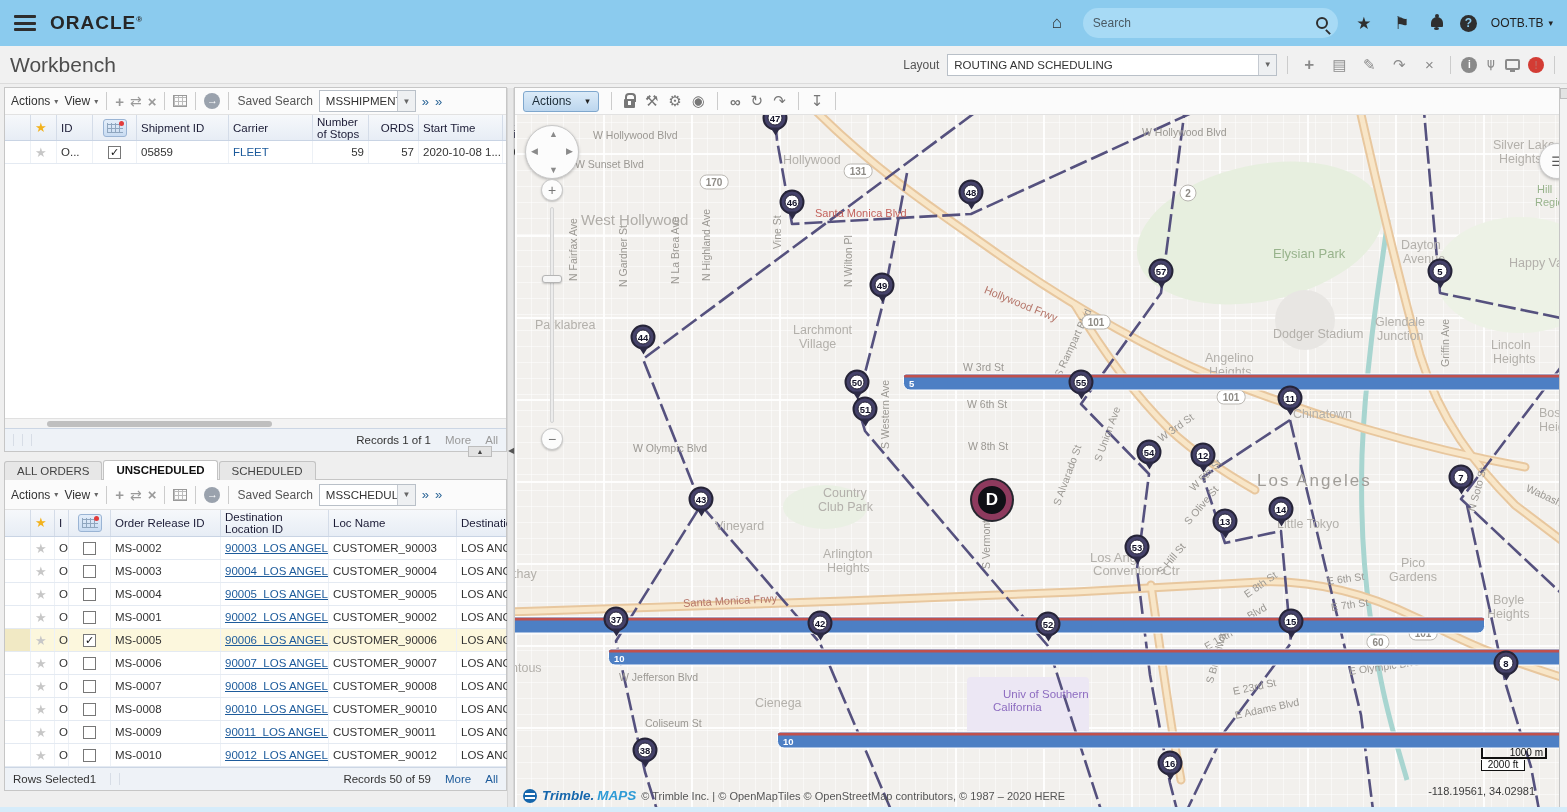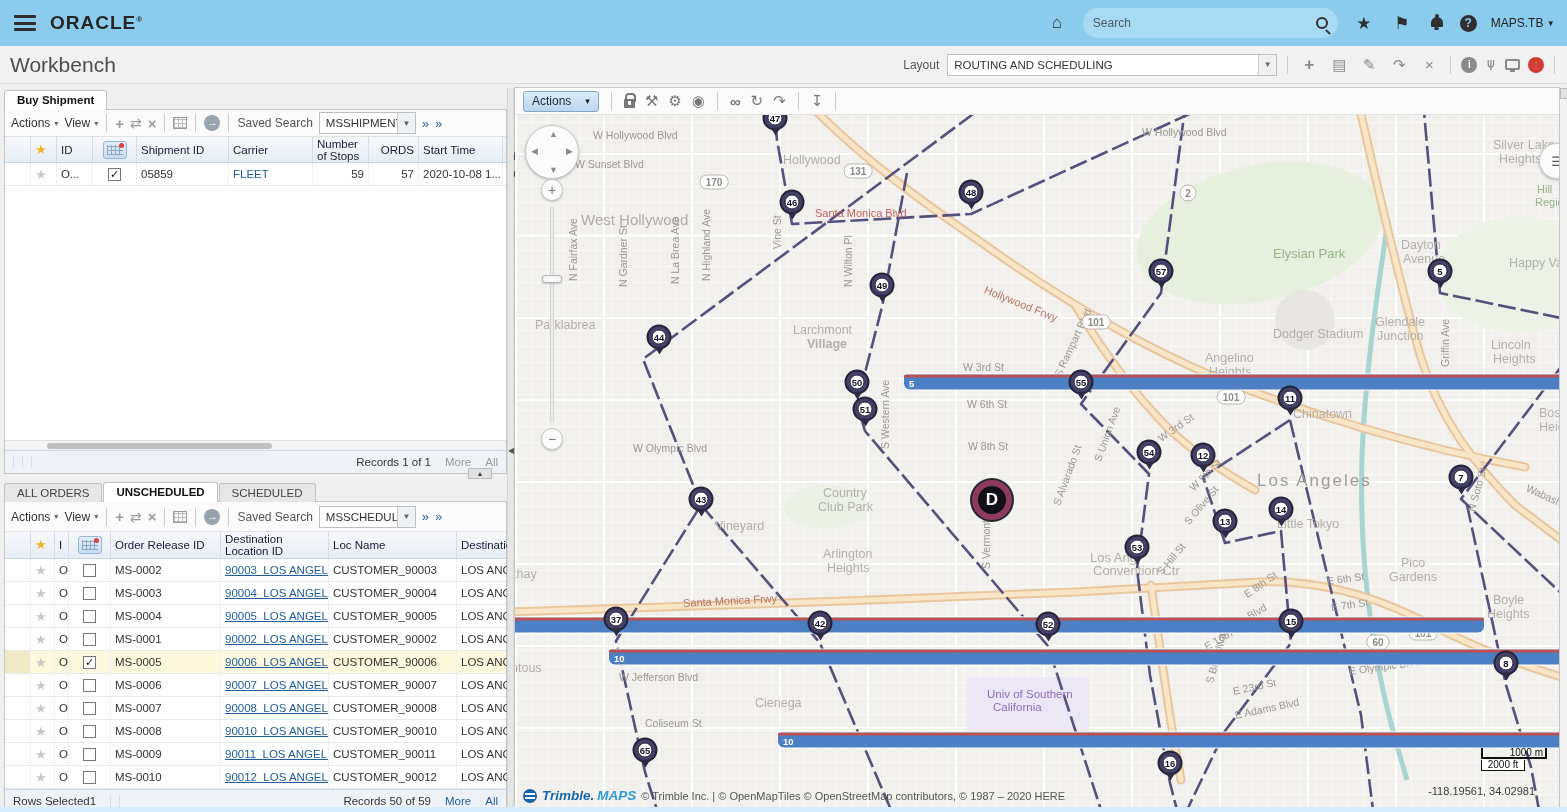--- a/index.html
+++ b/index.html
@@ -162,21 +162,21 @@
     <input placeholder="Search" style="">
     <span class="mag"></span>
   </div>
   <div class="tico">★</div>
   <div class="tico">⚑</div>
   <div class="bellwrap">
       <div class="bellbody"></div>
     </div>
   <div class="helpc">?</div>
   <div class="userbox">
-      <span>MAPS.TB</span>
+      <span>OOTB.TB</span>
       <span class="caret">▾</span>
     </div>
 </div>
 
 <div class="wbbar">
   <div class="wbtitle">Workbench</div>
   <div class="wbright">
     <span class="lbl">Layout</span>
     <div class="selbox wlayout">
       <span class="sval">ROUTING AND SCHEDULING</span>
@@ -195,23 +195,20 @@
     <span class="circo red">!</span>
     <span class="vsep"></span>
   </div>
 </div>
 
 <div class="main">
 
   <div class="leftcol">
 
     <div>
-      <div class="tabrow">
-          <div class="tab active">Buy Shipment</div>
-        </div>
       <div class="panelbody" style="position:relative">
         <div class="toolbar">
           <span class="tbtxt">
               <span>Actions</span>
               <span class="caret">▾</span>
             </span>
           <span class="tbtxt">
               <span>View</span>
               <span class="caret">▾</span>
             </span>
@@ -531,21 +528,21 @@
             <div class="mlabel hd" style="left: 268px; top: 38px;">Hollywood</div>
             <div class="mlabel hd3" style="left: 66px; top: 96px;">West Hollywood</div>
             <div class="mlabel red" style="left: 300px; top: 92px;">Santa Monica Blvd</div>
             <div class="mlabel st" style="left: 58px; top: 160px; transform: rotate(-90deg);">N Fairfax Ave</div>
             <div class="mlabel st" style="left: 108px; top: 166px; transform: rotate(-90deg);">N Gardner St</div>
             <div class="mlabel st" style="left: 160px; top: 163px; transform: rotate(-90deg);">N La Brea Ave</div>
             <div class="mlabel st" style="left: 191px; top: 160px; transform: rotate(-90deg);">N Highland Ave</div>
             <div class="mlabel st" style="left: 262px; top: 128px; transform: rotate(-90deg);">Vine St</div>
             <div class="mlabel st" style="left: 333px; top: 166px; transform: rotate(-90deg);">N Wilton Pl</div>
             <div class="mlabel hd" style="left: 278px; top: 208px;">Larchmont</div>
-            <div class="mlabel hd" style="left: 292px; top: 222px; font-weight: bold;">Village</div>
+            <div class="mlabel hd" style="left: 284px; top: 222px;">Village</div>
             <div class="mlabel frw" style="left: 470px; top: 168px; transform: rotate(22deg);">Hollywood Frwy</div>
             <div class="mlabel hd" style="left: 20px; top: 203px;">Parklabrea</div>
             <div class="mlabel st" style="left: 448px; top: 246px;">W 3rd St</div>
             <div class="mlabel st" style="left: 452px; top: 283px;">W 6th St</div>
             <div class="mlabel st" style="left: 453px; top: 325px;">W 8th St</div>
             <div class="mlabel st" style="left: 118px; top: 327px;">W Olympic Blvd</div>
             <div class="mlabel hd" style="left: 308px; top: 371px;">Country</div>
             <div class="mlabel hd" style="left: 303px; top: 385px;">Club Park</div>
             <div class="mlabel hd" style="left: 200px; top: 404px;">Vineyard</div>
             <div class="mlabel hd" style="left: 308px; top: 432px;">Arlington</div>
@@ -559,21 +556,21 @@
             <div class="mlabel st" style="left: 676px; top: 368px; transform: rotate(-45deg);">W 5th St</div>
             <div class="mlabel st" style="left: 671px; top: 402px; transform: rotate(-50deg);">S Olive St</div>
             <div class="mlabel st" style="left: 644px; top: 452px; transform: rotate(-50deg);">S Hill St</div>
             <div class="mlabel hd2" style="left: 575px; top: 435px;">Los Ang</div>
             <div class="mlabel hd2" style="left: 578px; top: 448px;">Convention Ctr</div>
             <div class="mlabel frw" style="left: 168px; top: 482px; transform: rotate(-3deg);">Santa Monica Frwy</div>
             <div class="mlabel st" style="left: 222px; top: 500px;">W Adams Blvd</div>
             <div class="mlabel st" style="left: 104px; top: 556px;">W Jefferson Blvd</div>
             <div class="mlabel hd" style="left: 240px; top: 581px;">Cienega</div>
             <div class="mlabel st" style="left: 130px; top: 602px;">Coliseum St</div>
-            <div class="mlabel pur" style="left: 472px; top: 573px; text-align: center;">Univ of Southern</div>
+            <div class="mlabel pur" style="left: 488px; top: 573px; text-align: center;">Univ of Southern</div>
             <div class="mlabel pur" style="left: 478px; top: 586px;">California</div>
             <div class="mlabel grn" style="left: 758px; top: 131px;">Elysian Park</div>
             <div class="mlabel hd" style="left: 758px; top: 212px;">Dodger Stadium</div>
             <div class="mlabel hd" style="left: 690px; top: 236px;">Angelino</div>
             <div class="mlabel hd" style="left: 694px; top: 250px;">Heights</div>
             <div class="mlabel hd" style="left: 860px; top: 200px;">Glendale</div>
             <div class="mlabel hd" style="left: 862px; top: 214px;">Junction</div>
             <div class="mlabel hd" style="left: 886px; top: 123px;">Dayton</div>
             <div class="mlabel hd" style="left: 888px; top: 137px;">Avenue</div>
             <div class="mlabel hd" style="left: 994px; top: 141px;">Happy Valley</div>
@@ -633,21 +630,21 @@
             </div>
             <div class="pin" style="left: 646px; top: 156px;">
               <span class="pn">57</span>
             </div>
             <div class="pin" style="left: 925px; top: 156px;">
               <span class="pn">5</span>
             </div>
             <div class="pin" style="left: 367px; top: 170px;">
               <span class="pn">49</span>
             </div>
-            <div class="pin" style="left: 144px; top: 222px;">
+            <div class="pin" style="left: 128px; top: 222px;">
               <span class="pn">44</span>
             </div>
             <div class="pin" style="left: 342px; top: 267px;">
               <span class="pn">50</span>
             </div>
             <div class="pin" style="left: 566px; top: 267px;">
               <span class="pn">55</span>
             </div>
             <div class="pin" style="left: 775px; top: 283px;">
               <span class="pn">11</span>
@@ -685,21 +682,21 @@
             <div class="pin" style="left: 533px; top: 509px;">
               <span class="pn">52</span>
             </div>
             <div class="pin" style="left: 776px; top: 506px;">
               <span class="pn">15</span>
             </div>
             <div class="pin" style="left: 991px; top: 548px;">
               <span class="pn">8</span>
             </div>
             <div class="pin" style="left: 130px; top: 635px;">
-              <span class="pn">65</span>
+              <span class="pn">38</span>
             </div>
             <div class="pin" style="left: 655px; top: 648px;">
               <span class="pn">16</span>
             </div>
             <div class="depot" style="left: 477px; top: 385px;">D</div>
           </div>
 
         <div class="pan">
           <span class="n">▲</span>
           <span class="s">▼</span>

